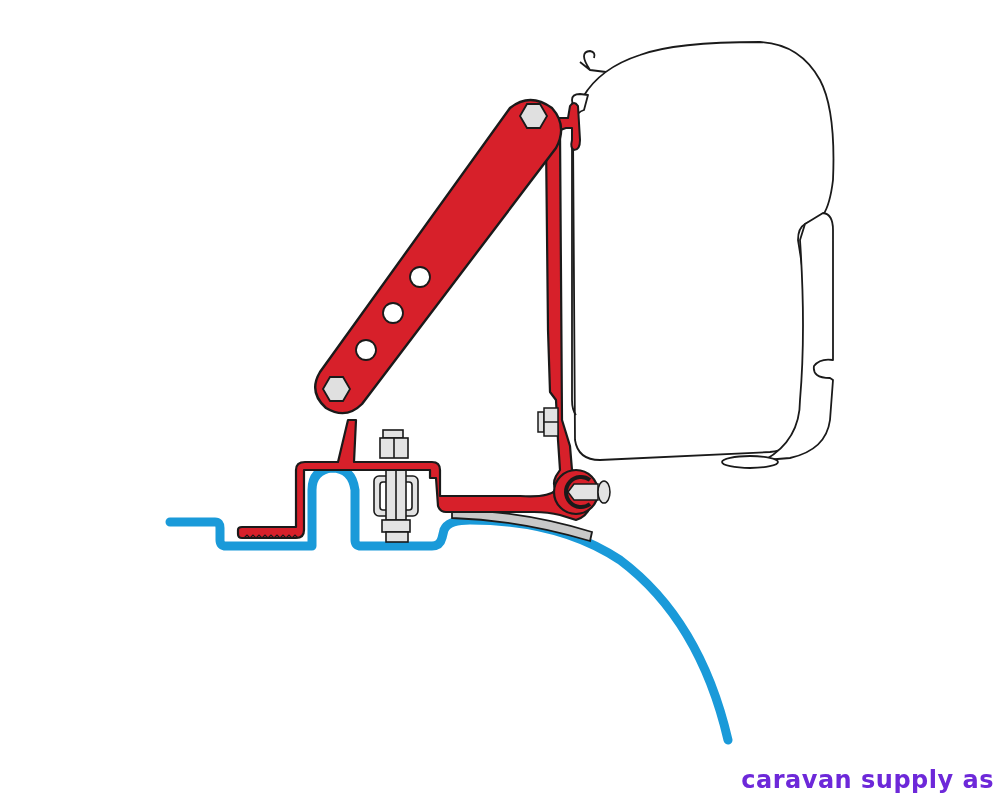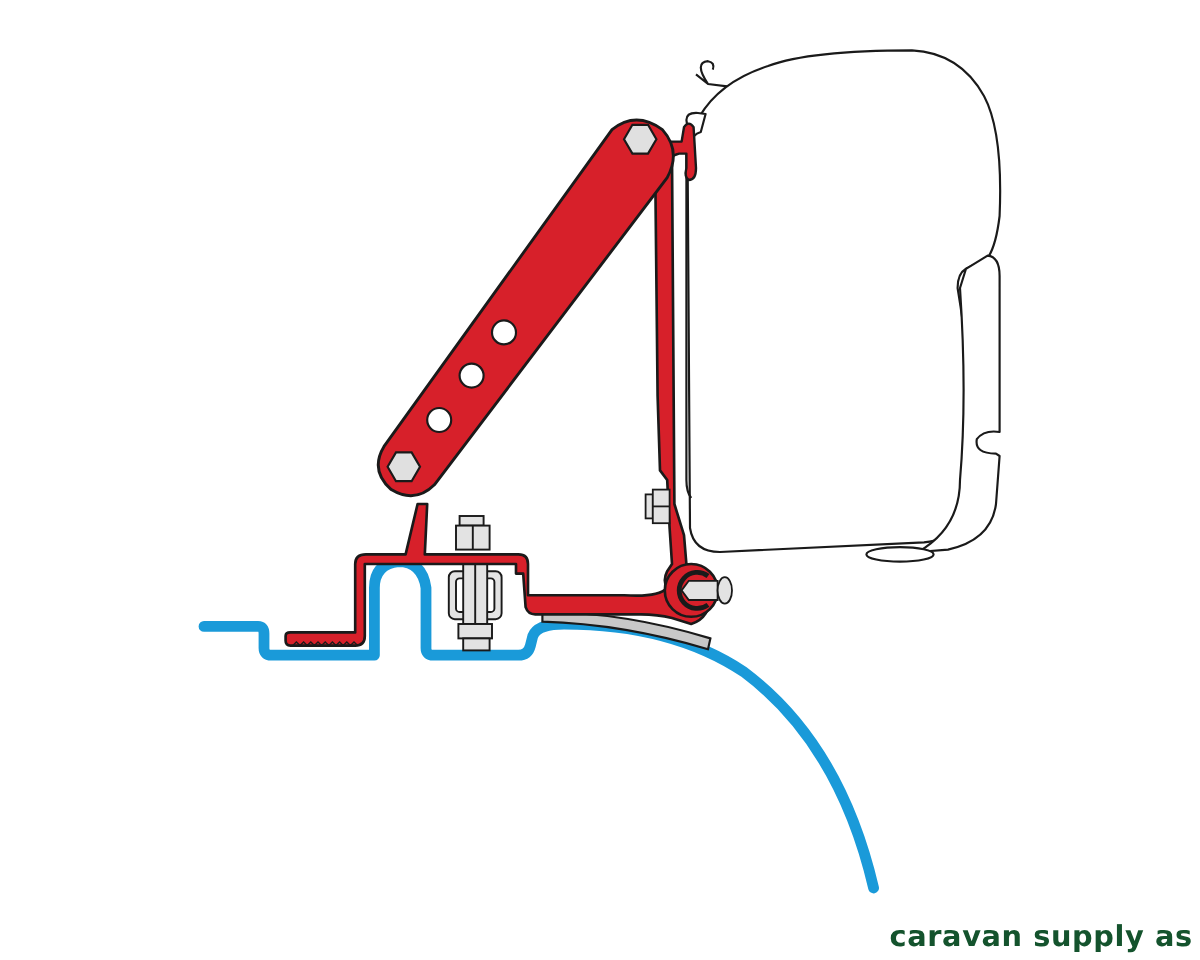--- a/index.html
+++ b/index.html
@@ -76,14 +76,14 @@
     <path d="M510 108 Q530 92 552 108 Q568 126 556 148 L362 404 Q346 420 326 408 Q308 392 320 372 Z" fill="#d7202a" stroke="#1a1a1a" stroke-width="2.4" stroke-linejoin="round"></path>
     <polygon points="520,116 527,104 540,104 547,116 540,128 527,128" fill="#e0e0e0" stroke="#1a1a1a" stroke-width="1.8"></polygon>
     <polygon points="323,389 330,377 343,377 350,389 343,401 330,401" fill="#e0e0e0" stroke="#1a1a1a" stroke-width="1.8"></polygon>
     <circle cx="420" cy="277" r="10" fill="#ffffff" stroke="#1a1a1a" stroke-width="1.8"></circle>
     <circle cx="393" cy="313" r="10" fill="#ffffff" stroke="#1a1a1a" stroke-width="1.8"></circle>
     <circle cx="366" cy="350" r="10" fill="#ffffff" stroke="#1a1a1a" stroke-width="1.8"></circle>
   </g>
 </svg>
 
 <div class="brand">
-  <span style="color:#14532d">caravan supply as</span>
+  <span style="color:#6d28d9">caravan supply as</span>
 </div>
 
 </body></html>

